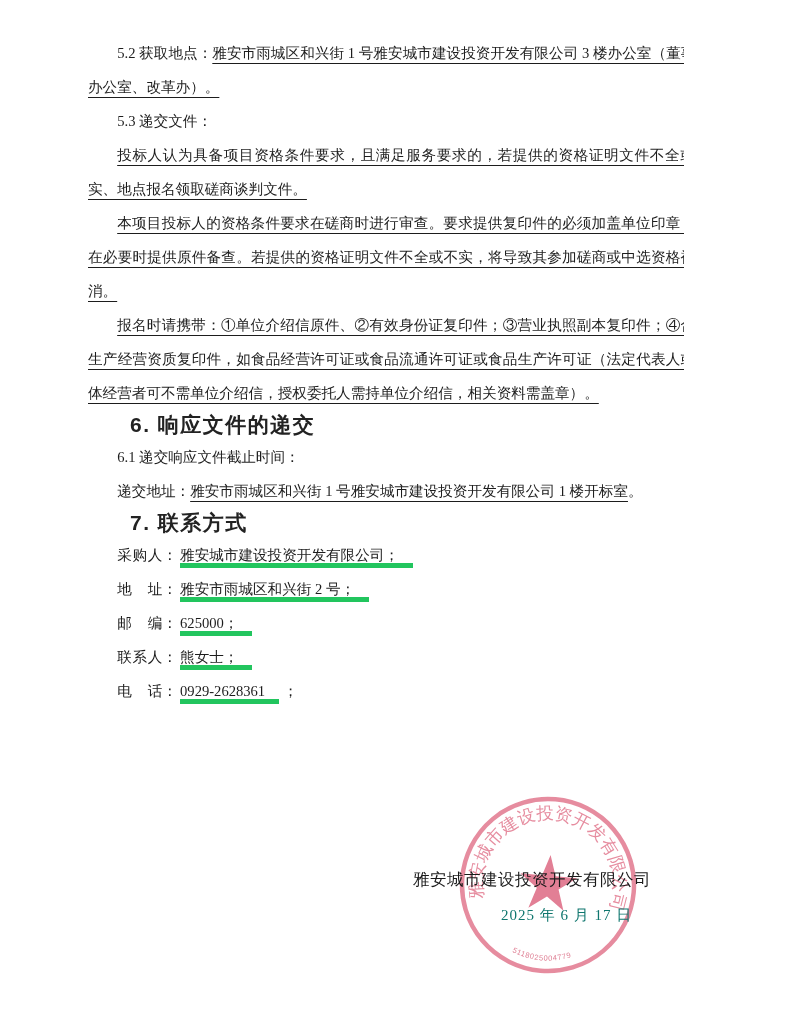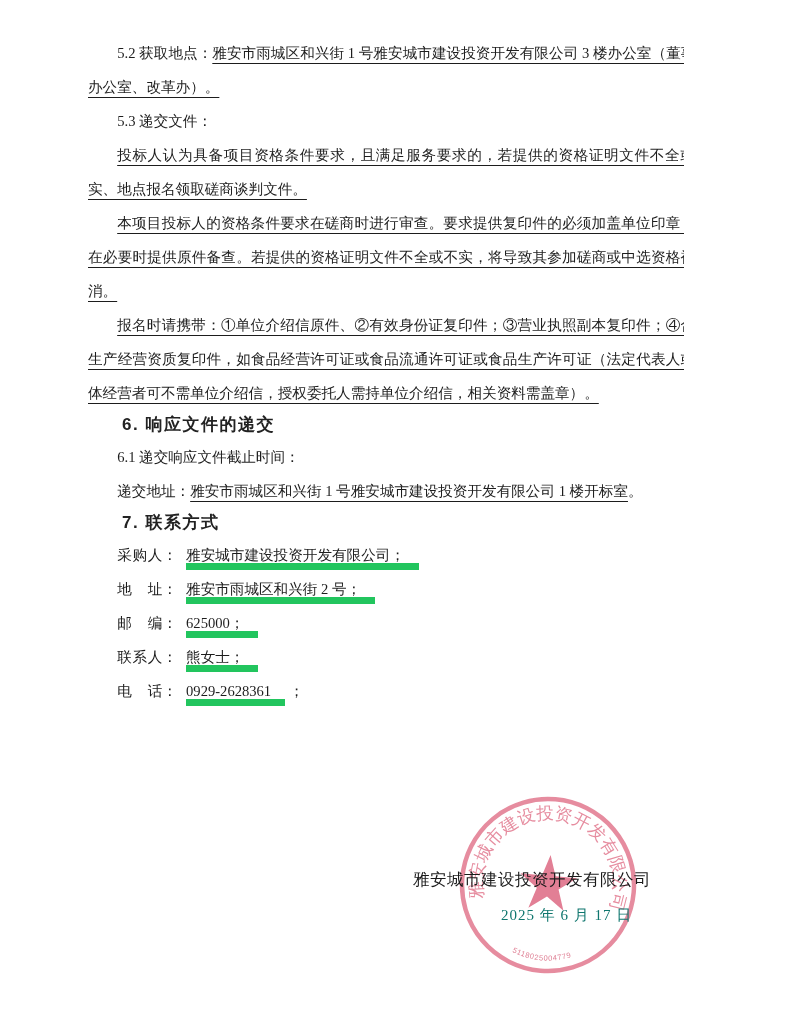--- a/index.html
+++ b/index.html
@@ -23,40 +23,40 @@
   }
   .doc p { margin: 0; text-indent: 2em; }
   .u {
     text-decoration: underline;
     text-decoration-thickness: 1px;
     text-underline-offset: 4.5px;
     text-decoration-skip-ink: none;
   }
   .heading {
     font-family: "Liberation Sans", "DejaVu Sans", sans-serif;
-    font-size: 17px;
+    font-size: 21px;
     font-weight: 600;
     letter-spacing: 1.5px;
     line-height: 30px;
     margin: 7px 0;
     text-indent: 0;
     text-align: left;
     color: #222222;
   }
   .crow { margin-left: 2em; line-height: 34px; }
   .clabel {
     display: inline-block;
     width: 3.1em;
     text-align: justify;
     text-align-last: justify;
   }
   .cval {
-    border-bottom: 7px solid #22c55e;
+    border-bottom: 5px solid #22c55e;
     padding-right: 14px;
-    margin-left: 9px;
+    margin-left: 3px;
   }
   .csuf { margin-left: 4px; }
   .seal {
     position: absolute;
     left: 457px;
     top: 794px;
     width: 182px;
     height: 182px;
     z-index: 1;
     opacity: 0.85;

